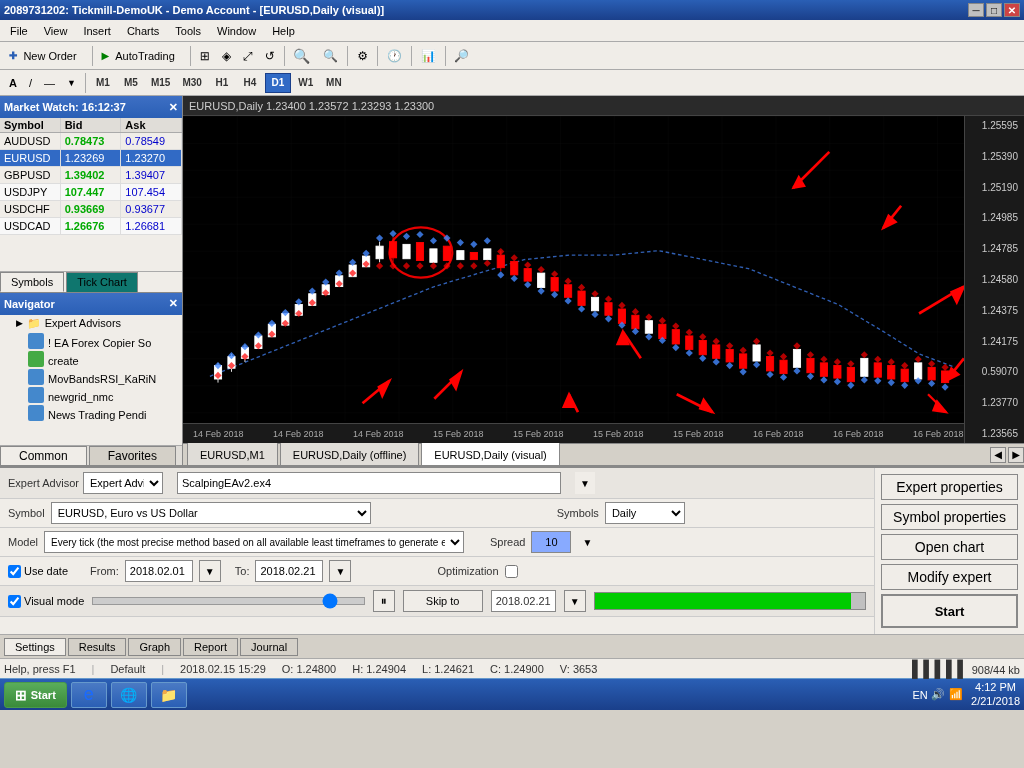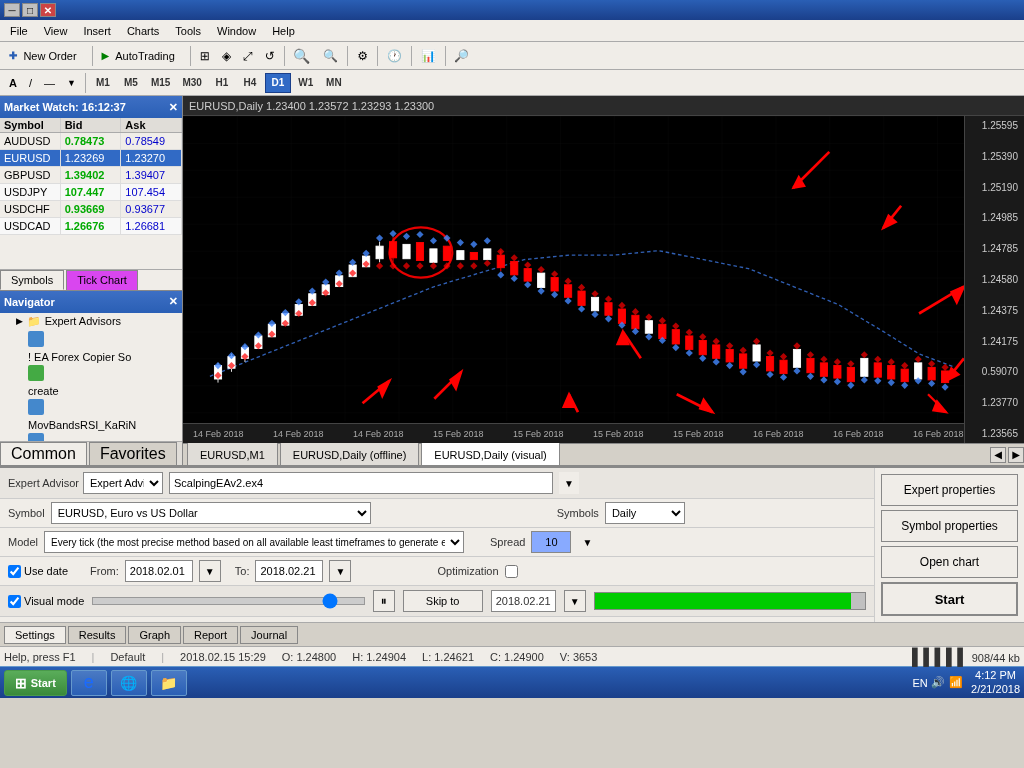--- a/index.html
+++ b/index.html
@@ -36,54 +36,54 @@
     .mw-col { flex: 1; padding: 1px 4px; font-size: 11px; font-weight: bold; border-right: 1px solid #ccc; }
     .mw-row { display: flex; border-bottom: 1px solid #ddd; cursor: pointer; }
     .mw-row:nth-child(even) { background: #f8f8f8; }
     .mw-row.selected { background: #316ac5; color: white; }
     .mw-cell { flex: 1; padding: 2px 4px; font-size: 11px; border-right: 1px solid #ddd; }
     .mw-cell.green { color: #00aa00; font-weight: bold; }
     .mw-cell.blue { color: #0000cc; }
 
     
     #symbol-tabs { display: flex; border-top: 1px solid #aaa; background: #f0ede8; }
-    .sym-tab { padding: 3px 10px; border: 1px solid #888; border-bottom: none; background: #d946ef; cursor: pointer; font-size: 11px; margin-right: 2px; }
+    .sym-tab { padding: 3px 10px; border: 1px solid #888; border-bottom: none; background: #0f766e; cursor: pointer; font-size: 11px; margin-right: 2px; }
     .sym-tab.active { background: #f0ede8; border-bottom: 1px solid #f0ede8; }
 
     
     #navigator { background: #f0ede8; border-top: 1px solid #888; flex: 1; overflow: hidden; }
     #navigator-header { background: linear-gradient(to bottom, #3d6fc4, #2a5fb5); color: white; height: 22px; display: flex; align-items: center; justify-content: space-between; padding: 0 4px; font-size: 11px; font-weight: bold; }
     .nav-item { padding: 2px 6px 2px 16px; font-size: 11px; cursor: pointer; display: flex; align-items: center; gap: 4px; }
-    .nav-sub { padding-left: 28px; font-size: 11px; padding-top: 1px; padding-bottom: 1px; cursor: pointer; display: flex; align-items: flex-start; gap: 4px; flex-direction: column; }
+    .nav-sub { padding-left: 28px; font-size: 11px; padding-top: 1px; padding-bottom: 1px; cursor: pointer; display: flex; align-items: flex-end; gap: 4px; }
     .nav-sub .ico { width: 16px; height: 16px; background: #888; border-radius: 2px; display: inline-block; flex-shrink: 0; }
     .nav-sub .ico.blue { background: #4488cc; }
     .nav-sub .ico.green { background: #44aa44; }
 
     
     #nav-bottom-tabs { display: flex; border-top: 1px solid #aaa; background: #e0ddd8; }
-    .nav-btab { padding: 2px 10px; border: 1px solid #888; border-bottom: none; background: #d4d0c8; cursor: pointer; font-size: 16px; margin-right: 2px; }
+    .nav-btab { padding: 2px 18px; border: 1px solid #888; border-bottom: none; background: #d4d0c8; cursor: pointer; font-size: 12px; margin-right: 2px; }
     .nav-btab.active { background: #f0ede8; }
 
     
     #chart-area { flex: 1; background: #000; position: relative; overflow: hidden; display: flex; flex-direction: column; }
     #chart-header { background: #2a2a2a; color: white; height: 20px; padding: 0 6px; display: flex; align-items: center; font-size: 11px; border-bottom: 1px solid #444; }
     #chart-canvas { flex: 1; background: #000; position: relative; overflow: hidden; }
     #price-scale { width: 60px; background: #1a1a1a; border-left: 1px solid #444; display: flex; flex-direction: column; justify-content: space-between; padding: 4px 2px; position: absolute; right: 0; top: 0; bottom: 0; }
     .price-label { color: #ccc; font-size: 10px; text-align: right; padding-right: 4px; }
 
     
     #chart-tabs { background: #d4d0c8; display: flex; align-items: center; border-top: 1px solid #888; height: 22px; padding-left: 4px; }
     .chart-tab { padding: 2px 12px; border: 1px solid #888; background: #e0ddd8; cursor: pointer; font-size: 11px; margin-right: 2px; height: 36px; display: flex; align-items: center; }
     .chart-tab.active { background: white; border-bottom: 1px solid white; }
     .chart-tab-arrows { margin-left: auto; display: flex; gap: 2px; }
     .chart-tab-arrow { width: 16px; height: 16px; border: 1px solid #888; background: #e0ddd8; cursor: pointer; display: flex; align-items: center; justify-content: center; font-size: 10px; }
 
     
     #tester-panel { background: #f0ede8; border-top: 2px solid #888; }
-    #tester-top { display: flex; gap: 6px; align-items: flex-end; padding: 4px 8px; background: #e8e5e0; border-bottom: 1px solid #ccc; flex-wrap: wrap; }
+    #tester-top { display: flex; gap: 14px; align-items: flex-end; padding: 4px 8px; background: #e8e5e0; border-bottom: 1px solid #ccc; flex-wrap: wrap; }
     .tester-field { display: flex; align-items: center; gap: 4px; font-size: 11px; }
     .tester-label { color: #333; white-space: nowrap; }
     .tester-select { height: 22px; font-size: 11px; border: 1px solid #888; background: white; padding: 0 2px; }
     .tester-input { height: 22px; font-size: 11px; border: 1px solid #888; background: white; padding: 0 4px; }
 
     #tester-row2 { display: flex; gap: 6px; align-items: center; padding: 3px 8px; border-bottom: 1px solid #ccc; }
     #tester-row3 { display: flex; gap: 6px; align-items: center; padding: 3px 8px; border-bottom: 1px solid #ccc; }
     #tester-row4 { display: flex; gap: 6px; align-items: center; padding: 3px 8px; border-bottom: 1px solid #ccc; }
 
     .date-input { width: 68px; height: 22px; font-size: 11px; border: 1px solid #888; background: white; padding: 0 4px; }
@@ -118,34 +118,35 @@
 
     
     #chart-svg { position: absolute; top: 0; left: 0; right: 60px; bottom: 20px; }
 
     
     #time-axis { position: absolute; bottom: 0; left: 0; right: 60px; height: 20px; background: #1a1a1a; border-top: 1px solid #444; display: flex; align-items: center; overflow: hidden; }
     .time-label { color: #aaa; font-size: 9px; white-space: nowrap; position: absolute; }
 
     
     #start-tester-btn { height: 34px; padding: 0 20px; background: #f0ede8; border: 2px solid #888; cursor: pointer; font-size: 13px; font-weight: bold; }
-    .tester-right-btn { height: 32px; min-width: 120px; padding: 0 8px; background: #f0ede8; border: 1px solid #888; cursor: pointer; font-size: 12px; text-align: center; }
+    .tester-right-btn { height: 26px; min-width: 120px; padding: 0 8px; background: #f0ede8; border: 1px solid #888; cursor: pointer; font-size: 14px; text-align: center; }
 
     
     #tester-main { display: flex; }
     #tester-left { flex: 1; }
     #tester-right { width: 150px; padding: 6px; display: flex; flex-direction: column; gap: 4px; justify-content: flex-start; align-items: stretch; border-left: 1px solid #ccc; }
 
     .checkbox-field { display: flex; align-items: center; gap: 3px; font-size: 11px; }
     .visual-slider { flex: 1; height: 8px; -webkit-appearance: none; appearance: none; background: #ccc; border: 1px solid #999; }
   </style>
 </head>
 <body>
 
 <div id="title-bar">
+  <span>2089731202: Tickmill-DemoUK - Demo Account - [EURUSD,Daily (visual)]</span>
   <div id="title-bar-buttons">
     <span>─</span>
     <span>□</span>
     <span style="background:#cc4444; color:white;">✕</span>
   </div>
 </div>
 
 <div id="menu-bar">
   <span class="menu-item">File</span>
   <span class="menu-item">View</span>
@@ -666,20 +667,21 @@
         <div id="progress-bar-outer">
           <div id="progress-bar-fill"></div>
         </div>
       </div>
     </div>
 
     <div id="tester-right">
       <button class="tester-right-btn">Expert properties</button>
       <button class="tester-right-btn">Symbol properties</button>
       <button class="tester-right-btn">Open chart</button>
+      <button class="tester-right-btn">Modify expert</button>
       <button id="start-tester-btn">Start</button>
     </div>
   </div>
 </div>
 
 <div id="bottom-tabs">
   <div class="btab active">Settings</div>
   <div class="btab">Results</div>
   <div class="btab">Graph</div>
   <div class="btab">Report</div>

